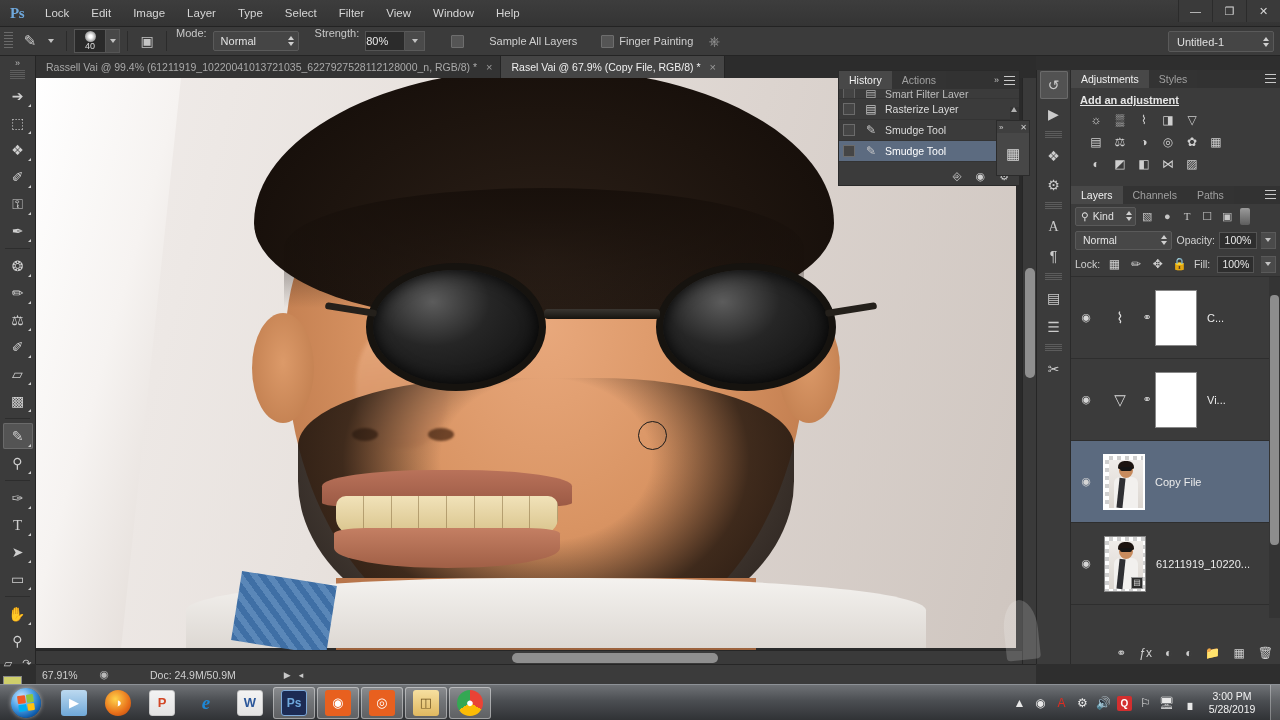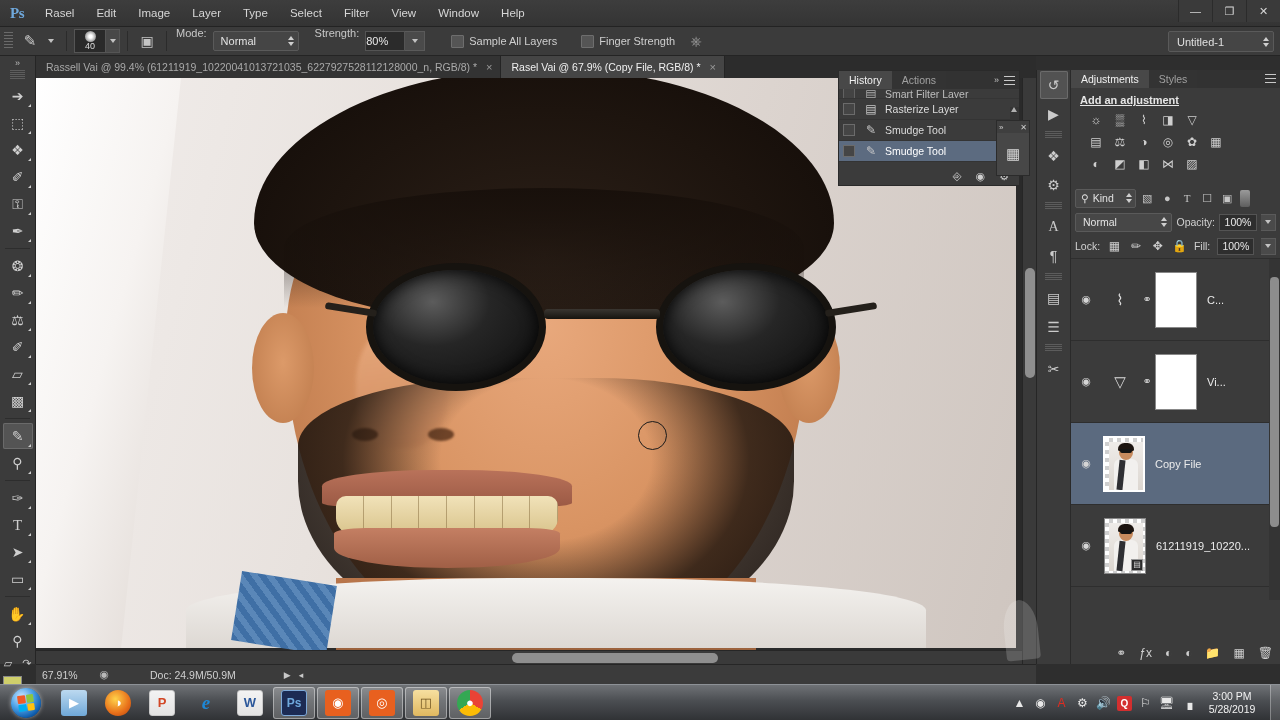--- a/index.html
+++ b/index.html
@@ -361,21 +361,21 @@
   .clock { width:72px; text-align:center; color:#f2f2f2; font-size:10.5px; line-height:13px; padding-right:4px;}
   .showdesk { width:10px;height:36px;background:rgba(255,255,255,.12); border-left:1px solid rgba(255,255,255,.3);}
 </style>
 </head>
 <body>
 
 <div id="app">
 
   <div class="menubar">
     <div class="ps-logo">Ps</div>
-    <div class="menu-item">Rasel</div>
+    <div class="menu-item">Lock</div>
     <div class="menu-item">Edit</div>
     <div class="menu-item">Image</div>
     <div class="menu-item">Layer</div>
     <div class="menu-item">Type</div>
     <div class="menu-item">Select</div>
     <div class="menu-item">Filter</div>
     <div class="menu-item">View</div>
     <div class="menu-item">Window</div>
     <div class="menu-item">Help</div>
     <div class="win-btns">
@@ -412,27 +412,27 @@
           <i class="dn"></i>
         </span>
     </div>
     <span class="opt-label" style="margin-left:16px;">Strength:</span>
     <div style="display:flex;align-items:center;">
       <div class="value-box">80%</div>
       <div class="drop-btn">
           <span class="tri-down"></span>
         </div>
     </div>
-    <div class="opt-check" style="margin-left:26px;">
+    <div class="opt-check" style="margin-left:26px;gap:20px;">
       <span class="checkbox"></span>
       <span>Sample All Layers</span>
     </div>
     <div class="opt-check" style="margin-left:24px;">
       <span class="checkbox"></span>
-      <span>Finger Strength</span>
+      <span>Finger Painting</span>
     </div>
     <div class="airbrush-icon">⎈</div>
     <div class="workspace-sel">
       <span>Untitled-1</span>
       <span class="spin">
           <i class="up"></i>
           <i class="dn"></i>
         </span>
     </div>
   </div>
@@ -647,20 +647,32 @@
         <div class="adj-ico">◐</div>
         <div class="adj-ico">◩</div>
         <div class="adj-ico">◧</div>
         <div class="adj-ico">⋈</div>
         <div class="adj-ico">▨</div>
       </div>
     </div>
   </div>
 
   <div class="layerspanel">
+    <div class="panel-tabs">
+      <div class="ptab active">Layers</div>
+      <div class="ptab">Channels</div>
+      <div class="ptab">Paths</div>
+      <div class="panel-menu">
+        <span class="menu-lines">
+            <i></i>
+            <i></i>
+            <i></i>
+          </span>
+      </div>
+    </div>
 
     <div class="lay-filter">
       <div class="kind-box">
         <span>⚲</span>
         <span>Kind</span>
         <span class="spin">
             <i class="up"></i>
             <i class="dn"></i>
           </span>
       </div>

